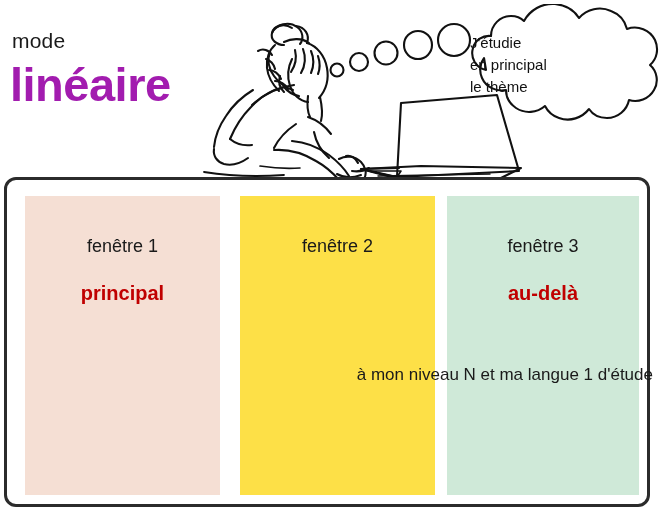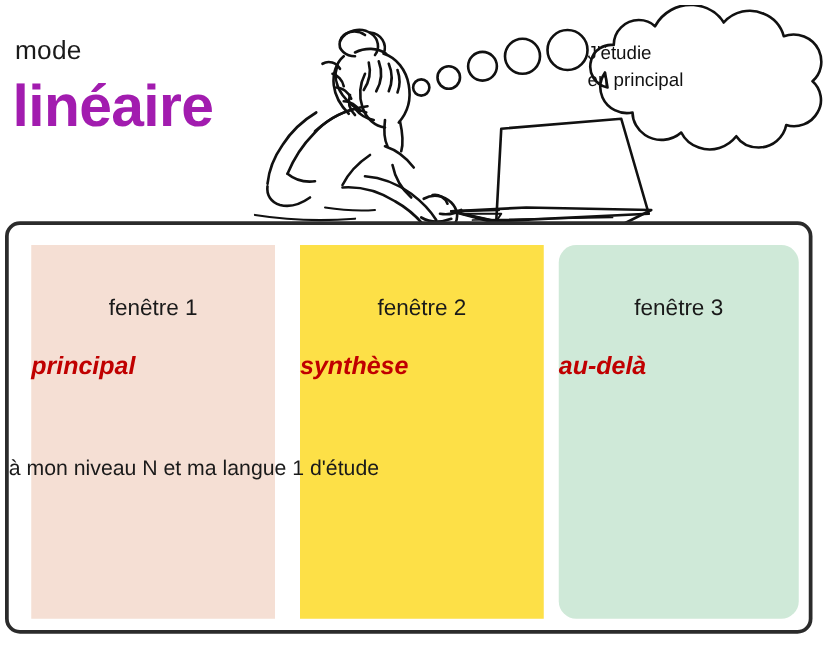--- a/index.html
+++ b/index.html
@@ -70,45 +70,45 @@
     background: #ffffff;
   }
 
   .window-col {
     position: absolute;
     top: 16px;
     height: 299px;
   }
   #window-col-1 { left: 18px;  width: 195px; background: #f5dfd4; }
   #window-col-2 { left: 233px; width: 195px; background: #fde047; }
-  #window-col-3 { left: 440px; width: 192px; background: #cfe9d8; border-radius: 14px; }
+  #window-col-3 { left: 440px; width: 192px; background: #cfe9d8; }
 
   .window-index {
     position: absolute;
     top: 40px;
     left: 0; right: 0;
     text-align: center;
     font-size: 18px;
     color: #1a1a1a;
   }
   .window-name {
     position: absolute;
     top: 86px;
     left: 0; right: 0;
+    text-align: center;
     font-size: 20px;
     font-weight: bold;
     color: #c00000;
-    font-style: italic;
   }
 
   #footnote {
     position: absolute;
     left: 0; top: 178px;
     width: 646px;
-    text-align: left;
+    text-align: right;
     font-size: 17px;
     color: #1a1a1a;
     line-height: 1.95;
     pointer-events: none;
   }
   #footnote span { display: block; }
 </style>
 </head>
 <body>
 
@@ -203,33 +203,33 @@
                c-8 7 -20 8 -29 2
                c-6 -4 -10 -11 -10 -18
                c-10 2 -20 -3 -24 -12
                c-3 -7 -2 -14 2 -20 z"></path>
     </svg>
   </div>
 
   <div id="bubble-text">
     <div>J'étudie</div>
     <div>en principal</div>
+    <div>le thème</div>
   </div>
 </div>
 
 <div id="panel">
 
   <div id="window-col-1" class="window-col">
     <div class="window-index">fenêtre 1</div>
     <div class="window-name">principal</div>
   </div>
 
   <div id="window-col-2" class="window-col">
     <div class="window-index">fenêtre 2</div>
-    <div class="window-name">synthèse</div>
   </div>
 
   <div id="window-col-3" class="window-col">
     <div class="window-index">fenêtre 3</div>
     <div class="window-name">au-delà</div>
   </div>
 
   <div id="footnote">
     <span>à mon niveau N et ma langue 1 d'étude</span>
   </div>

